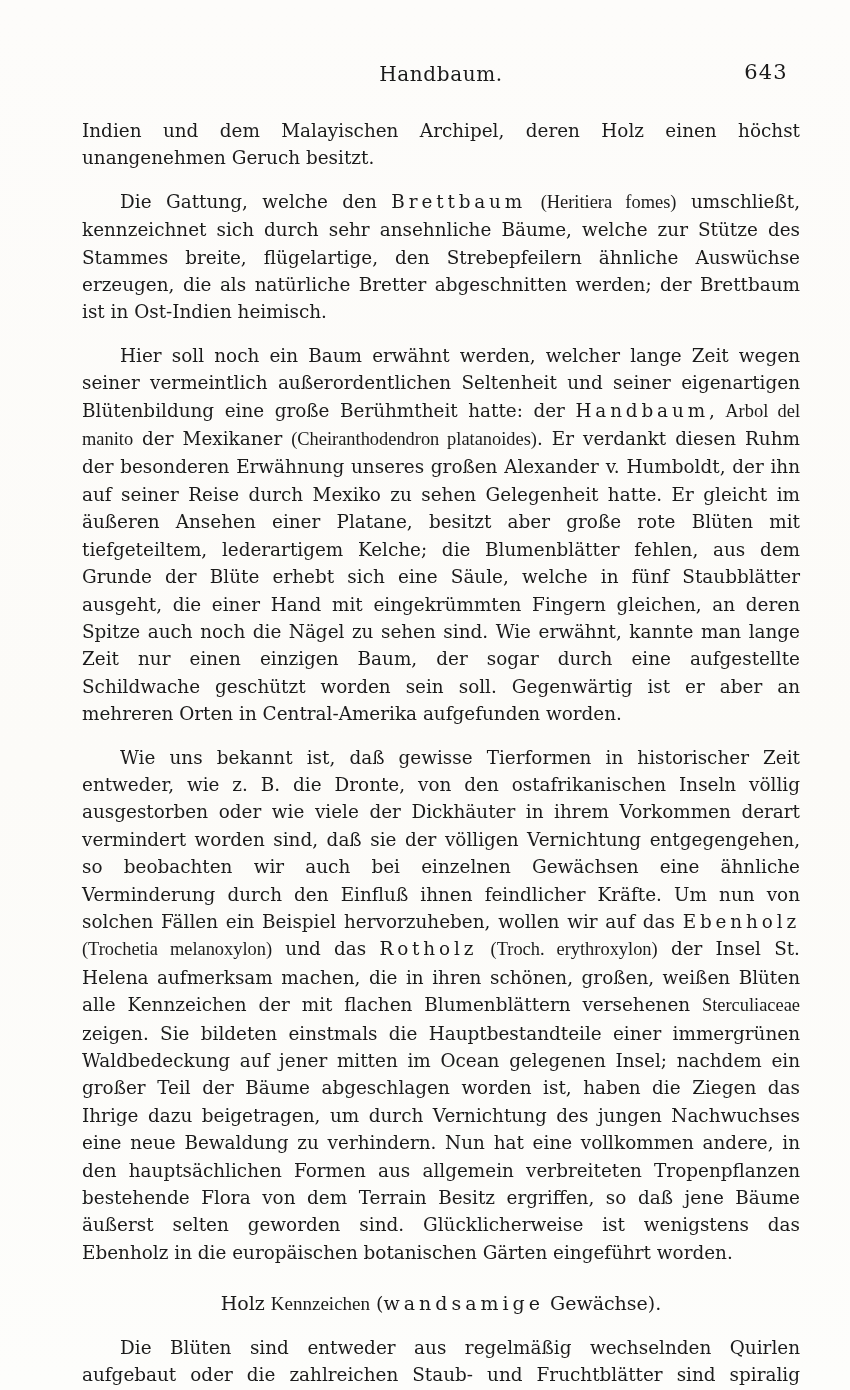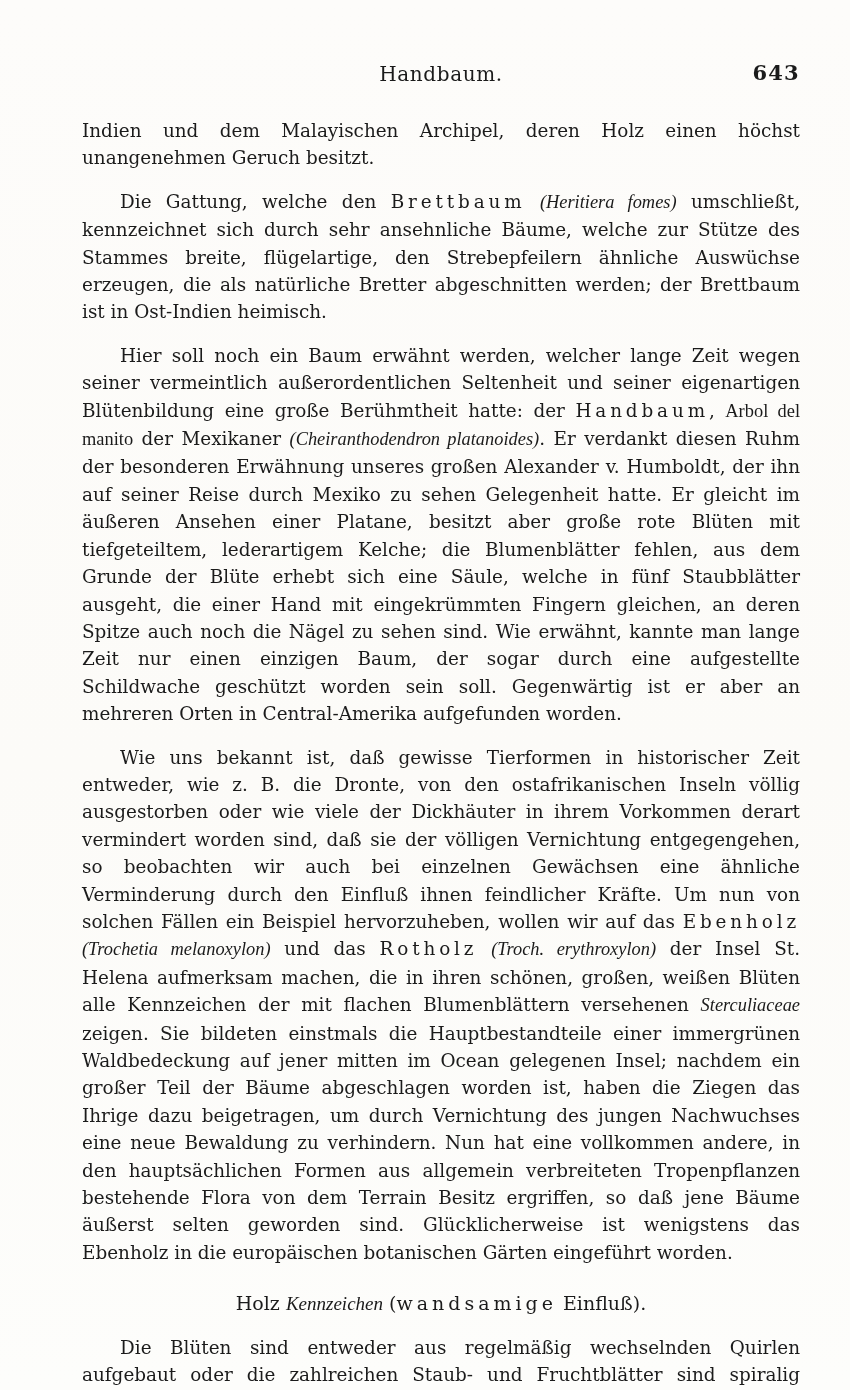--- a/index.html
+++ b/index.html
@@ -25,24 +25,24 @@
   }
   .running-title {
     position: absolute;
     left: 0; right: 0;
     text-align: center;
     font-size: 20px;
     letter-spacing: 0.03em;
   }
   .page-number {
     position: absolute;
-    right: 16px;
+    right: 28px;
     top: -2px;
     font-size: 21px;
-    font-weight: bold;
+    font-weight: normal;
     letter-spacing: 0.06em;
   }
   .body-text {
     width: 750px;
     font-size: 18.4px;
     line-height: 27.4px;
     text-align: justify;
   }
   .body-text p {
     margin: 16px;
@@ -51,34 +51,34 @@
     text-indent: 38px;
   }
   h2.heading {
     margin: 24px 0 12px 0;
     font-size: 19px;
     font-weight: normal;
     text-align: center;
     text-indent: 0;
   }
   .sp { letter-spacing: 0.21em; }
-  .i  { font-style: italic; font-family: "Liberation Serif", serif; }
+  .i  { font-family: "Liberation Serif", serif; }
   .r  { font-family: Liberation Serif, serif; }
 </style>
 </head>
 <body>
 
 <div class="page">
   <div class="header">
     <span class="running-title">Handbaum.</span>
     <span class="page-number">643</span>
   </div>
 
   <div class="body-text" id="text-body">
       <p><span>Indien und dem Malayischen Archipel, deren Holz einen höchst unangenehmen Geruch besitzt.</span></p>
       <p class="indent"><span>Die Gattung, welche den </span><span class="sp">Brettbaum</span><span> </span><span class="i">(Heritiera fomes)</span><span> umschließt, kennzeichnet sich durch sehr ansehnliche Bäume, welche zur Stütze des Stammes breite, flügelartige, den Strebepfeilern ähnliche Auswüchse erzeugen, die als natürliche Bretter abgeschnitten werden; der Brettbaum ist in Ost-Indien heimisch.</span></p>
       <p class="indent"><span>Hier soll noch ein Baum erwähnt werden, welcher lange Zeit wegen seiner vermeintlich außerordentlichen Seltenheit und seiner eigenartigen Blütenbildung eine große Berühmtheit hatte: der </span><span class="sp">Handbaum</span><span>, </span><span class="r">Arbol del manito</span><span> der Mexikaner </span><span class="i">(Cheiranthodendron platanoides)</span><span>. Er verdankt diesen Ruhm der besonderen Erwähnung unseres großen Alexander v. Humboldt, der ihn auf seiner Reise durch Mexiko zu sehen Gelegenheit hatte. Er gleicht im äußeren Ansehen einer Platane, besitzt aber große rote Blüten mit tiefgeteiltem, lederartigem Kelche; die Blumenblätter fehlen, aus dem Grunde der Blüte erhebt sich eine Säule, welche in fünf Staubblätter ausgeht, die einer Hand mit eingekrümmten Fingern gleichen, an deren Spitze auch noch die Nägel zu sehen sind. Wie erwähnt, kannte man lange Zeit nur einen einzigen Baum, der sogar durch eine aufgestellte Schildwache geschützt worden sein soll. Gegenwärtig ist er aber an mehreren Orten in Central-Amerika aufgefunden worden.</span></p>
       <p class="indent"><span>Wie uns bekannt ist, daß gewisse Tierformen in historischer Zeit entweder, wie z. B. die Dronte, von den ostafrikanischen Inseln völlig ausgestorben oder wie viele der Dickhäuter in ihrem Vorkommen derart vermindert worden sind, daß sie der völligen Vernichtung entgegengehen, so beobachten wir auch bei einzelnen Gewächsen eine ähnliche Verminderung durch den Einfluß ihnen feindlicher Kräfte. Um nun von solchen Fällen ein Beispiel hervorzuheben, wollen wir auf das </span><span class="sp">Ebenholz</span><span> </span><span class="i">(Trochetia melanoxylon)</span><span> und das </span><span class="sp">Rotholz</span><span> </span><span class="i">(Troch. erythroxylon)</span><span> der Insel St. Helena aufmerksam machen, die in ihren schönen, großen, weißen Blüten alle Kennzeichen der mit flachen Blumenblättern versehenen </span><span class="i">Sterculiaceae</span><span> zeigen. Sie bildeten einstmals die Hauptbestandteile einer immergrünen Waldbedeckung auf jener mitten im Ocean gelegenen Insel; nachdem ein großer Teil der Bäume abgeschlagen worden ist, haben die Ziegen das Ihrige dazu beigetragen, um durch Vernichtung des jungen Nachwuchses eine neue Bewaldung zu verhindern. Nun hat eine vollkommen andere, in den hauptsächlichen Formen aus allgemein verbreiteten Tropenpflanzen bestehende Flora von dem Terrain Besitz ergriffen, so daß jene Bäume äußerst selten geworden sind. Glücklicherweise ist wenigstens das Ebenholz in die europäischen botanischen Gärten eingeführt worden.</span></p>
-      <h2 class="heading"><span>Holz </span><span class="i">Kennzeichen</span><span> (</span><span class="sp">wandsamige</span><span> Einfluß).</span></h2>
+      <h2 class="heading"><span>Holz </span><span class="i">Kennzeichen</span><span> (</span><span class="sp">wandsamige</span><span> Gewächse).</span></h2>
       <p class="indent"><span>Die Blüten sind entweder aus regelmäßig wechselnden Quirlen aufgebaut oder die zahlreichen Staub- und Fruchtblätter sind spiralig angeordnet; meist sind sie mit einer doppelten, in Kelch und Krone zu sondernden Hülle versehen. Die völlig vereinten Fruchtblätter bilden nicht selten einen einfächerigen Fruchtknoten; die Samenanlagen sitzen dann an der Innenwand derselben.</span></p>
     </div>
 
 </div>
 
 </body></html>

